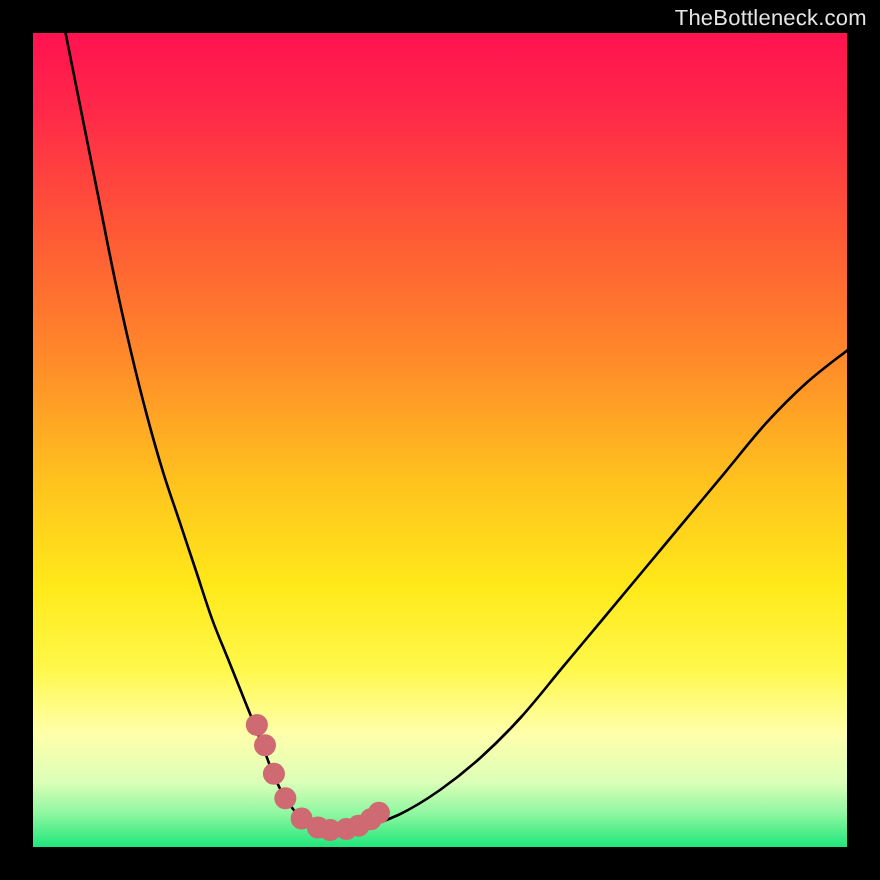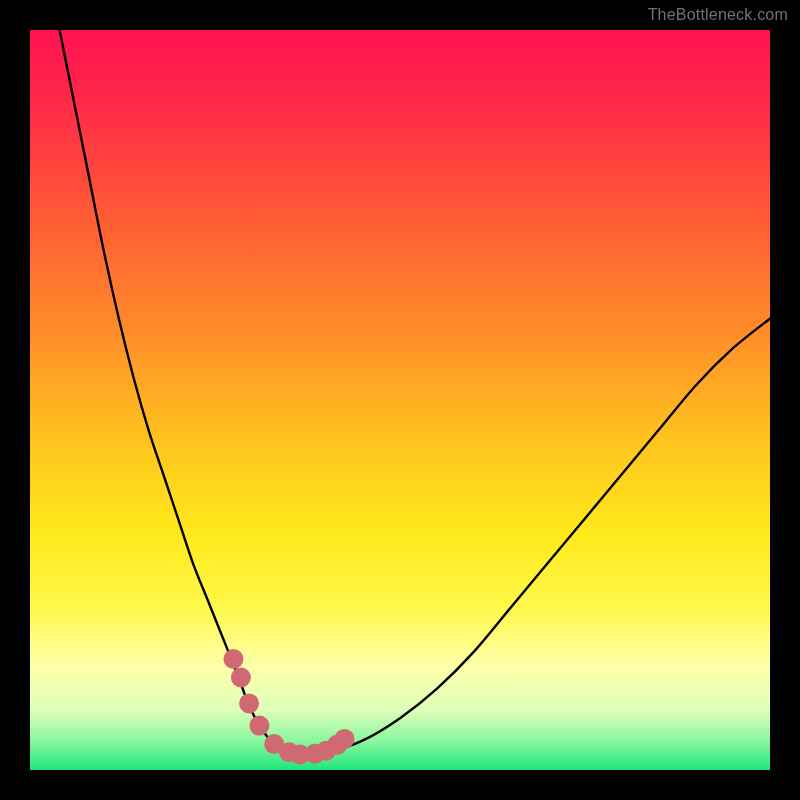--- a/index.html
+++ b/index.html
@@ -26,22 +26,22 @@
     overflow: hidden;
   }
   .gradient-bg {
     position: absolute;
     left: 0; top: 0; right: 0; bottom: 0;
   }
   .watermark {
     position: absolute;
     top: 6px;
     right: 12px;
-    color: #737373;
-    font-size: 16px;
+    color: #e5e5e5;
+    font-size: 20px;
     font-weight: 500;
     letter-spacing: 0.2px;
   }
   svg.curve {
     position: absolute;
     left: 0; top: 0;
     width: 740px;
     height: 740px;
     overflow: visible;
   }

